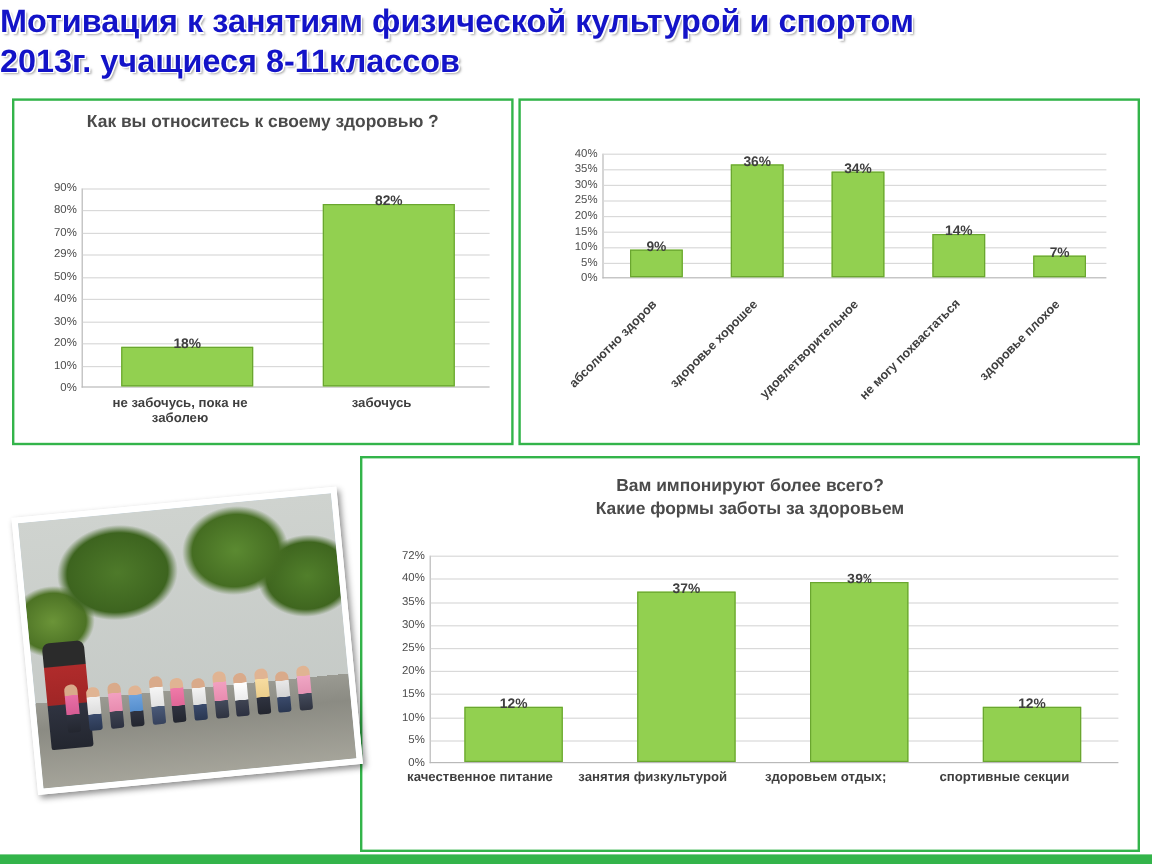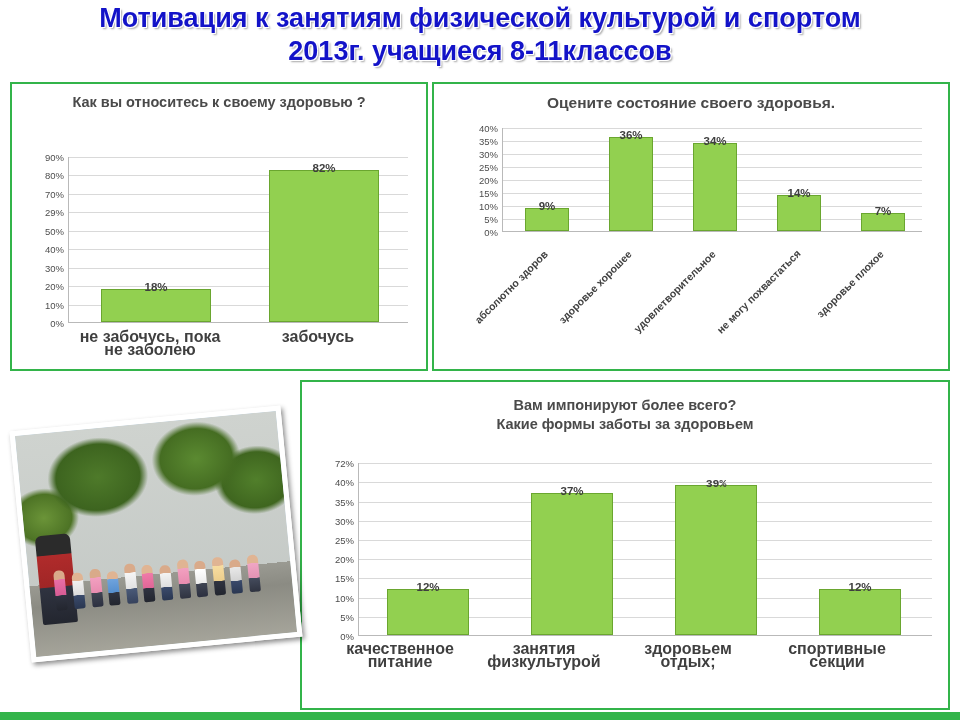--- a/index.html
+++ b/index.html
@@ -14,21 +14,21 @@
     overflow: hidden;
     position: relative;
   }
 
   
   #slide-title {
     position: absolute;
     top: 2px;
     left: 0;
     width: 960px;
-    text-align: center;
+    text-align: left;
     color: #1313c8;
     font-weight: bold;
     font-size: 27px;
     line-height: 33px;
     letter-spacing: 0px;
     text-shadow:
       -1px -1px 0 #ffffff,
        1px -1px 0 #ffffff,
       -1px  1px 0 #ffffff,
        1px  1px 0 #ffffff,
@@ -120,21 +120,21 @@
     text-align: center;
     top: -17px;
     font-size: 11.5px;
     font-weight: bold;
     color: #3f3f3f;
     margin-top: 8px;
   }
   .cat-label {
     position: absolute;
     text-align: center;
-    font-size: 16px;
+    font-size: 11px;
     font-weight: bold;
     color: #3f3f3f;
     line-height: 13px;
   }
   .cat-label.rotated {
     transform-origin: right center;
     transform: rotate(-45deg);
     text-align: right;
     white-space: nowrap;
     font-size: 10.5px;
@@ -252,23 +252,20 @@
         <span class="bar-value">82%</span>
       </div>
     </div>
 
     <div class="cat-label" style="left:58px; top:192px; width:160px;">не забочусь, пока не заболею</div>
     <div class="cat-label" style="left:226px; top:192px; width:160px;">забочусь</div>
   </div>
 </div>
 
 <div class="panel" id="panel-health-state">
-  <div class="chart-title">
-    <span>Оцените состояние своего здоровья.</span>
-  </div>
   <div class="chart" id="chart2" style="position:absolute; left:0; top:38px; width:514px; height:247px;">
 
     <div class="axis-labels" style="left:20px; top:0; width:48px; height:110px;">
       <span style="top:110px;">0%</span>
       <span style="top:97px;">5%</span>
       <span style="top:84px;">10%</span>
       <span style="top:71px;">15%</span>
       <span style="top:58px;">20%</span>
       <span style="top:45px;">25%</span>
       <span style="top:32px;">30%</span>

